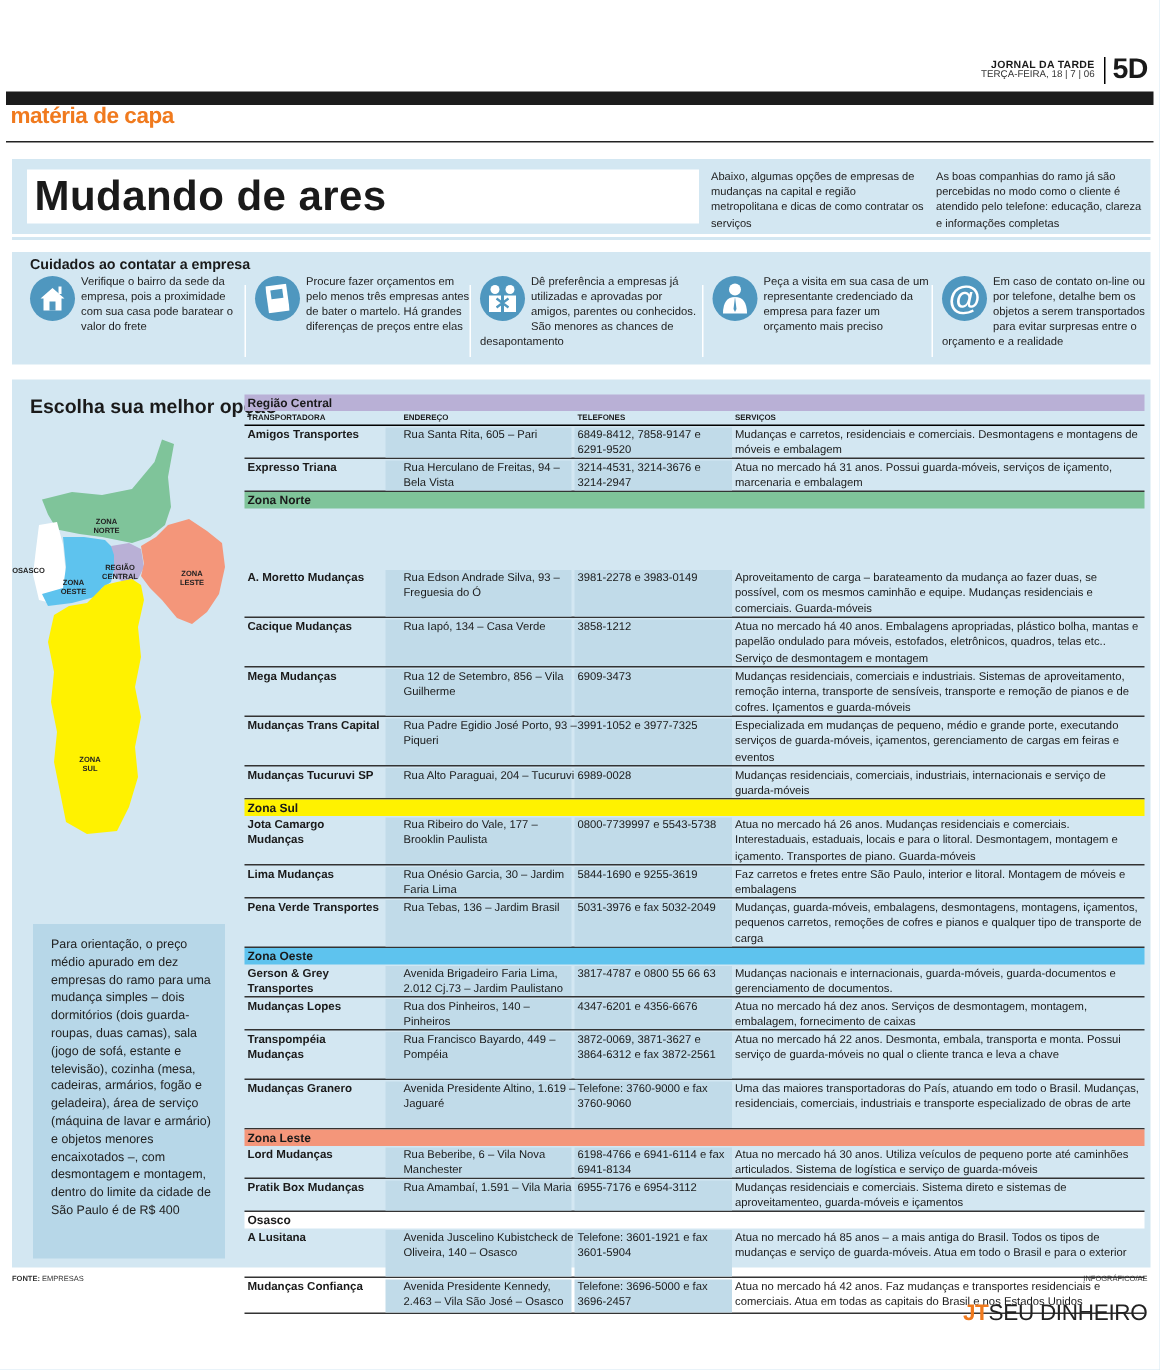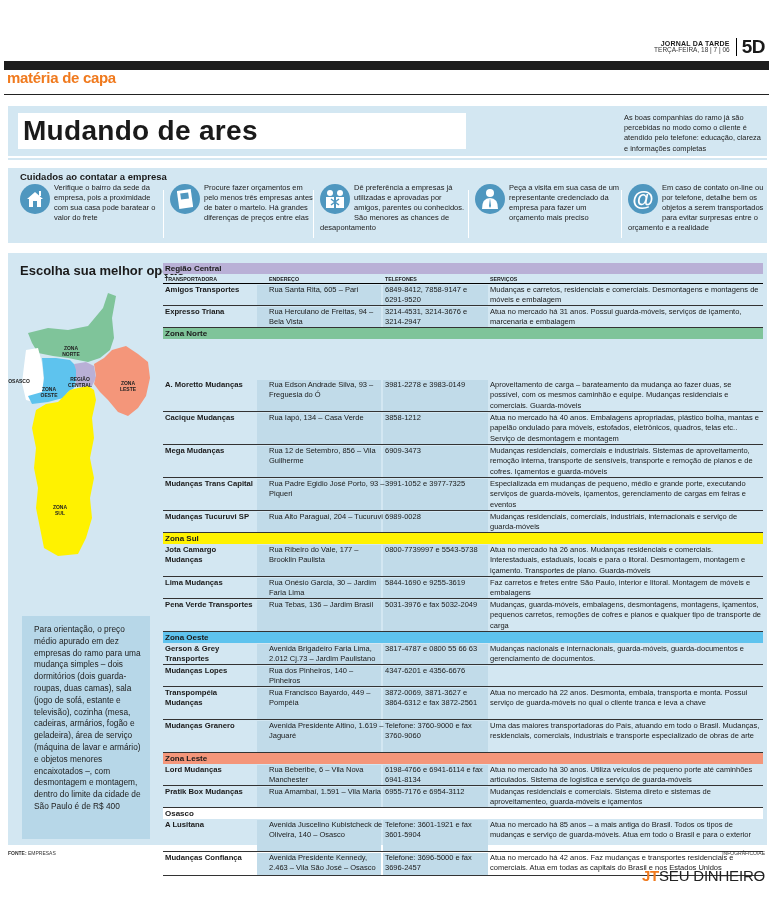--- a/index.html
+++ b/index.html
@@ -61,20 +61,21 @@
   </div>
   <div class="mh-divider"></div>
   <div class="mh-page">5D</div>
 </div>
 <div class="section-bar"></div>
 <div class="section-title">matéria de capa</div>
 <div class="section-rule"></div>
 
 <div class="panel head-panel">
   <div class="head-title-box">Mudando de ares</div>
+  <div class="head-intro a">Abaixo, algumas opções de empresas de mudanças na capital e região metropolitana e dicas de como contratar os serviços</div>
   <div class="head-intro b">As boas companhias do ramo já são percebidas no modo como o cliente é atendido pelo telefone: educação, clareza e informações completas</div>
 </div>
 <div class="head-gap"></div>
 
 <div class="panel tips-panel">
   <div class="tips-title">Cuidados ao contatar a empresa</div>
 
   <div class="tip" style="left:12px">
     <span class="icon-circle">
       <svg width="20" height="18" viewBox="0 0 20 18">
@@ -256,20 +257,21 @@
         <div class="col-b">Avenida Brigadeiro Faria Lima, 2.012 Cj.73 – Jardim Paulistano</div>
         <div class="col-c">3817-4787 e 0800 55 66 63</div>
         <div class="col-d">Mudanças nacionais e internacionais, guarda-móveis, guarda-documentos e gerenciamento de documentos.</div>
       </div>
       <div class="row" style="height: 22px;">
         <div class="shade-b" style="left: 94px; width: 124px;"></div>
         <div class="shade-d" style="left: 220px; width: 105px;"></div>
         <div class="col-a name">Mudanças Lopes</div>
         <div class="col-b">Rua dos Pinheiros, 140 – Pinheiros</div>
         <div class="col-c">4347-6201 e 4356-6676</div>
+        <div class="col-d">Atua no mercado há dez anos. Serviços de desmontagem, montagem, embalagem, fornecimento de caixas</div>
       </div>
       <div class="row" style="height: 33px;">
         <div class="shade-b" style="left: 94px; width: 124px;"></div>
         <div class="shade-d" style="left: 220px; width: 105px;"></div>
         <div class="col-a name">Transpompéia Mudanças</div>
         <div class="col-b">Rua Francisco Bayardo, 449 – Pompéia</div>
         <div class="col-c">3872-0069, 3871-3627 e 3864-6312 e fax 3872-2561</div>
         <div class="col-d">Atua no mercado há 22 anos. Desmonta, embala, transporta e monta. Possui serviço de guarda-móveis no qual o cliente tranca e leva a chave</div>
       </div>
       <div class="row" style="height: 33px;">

